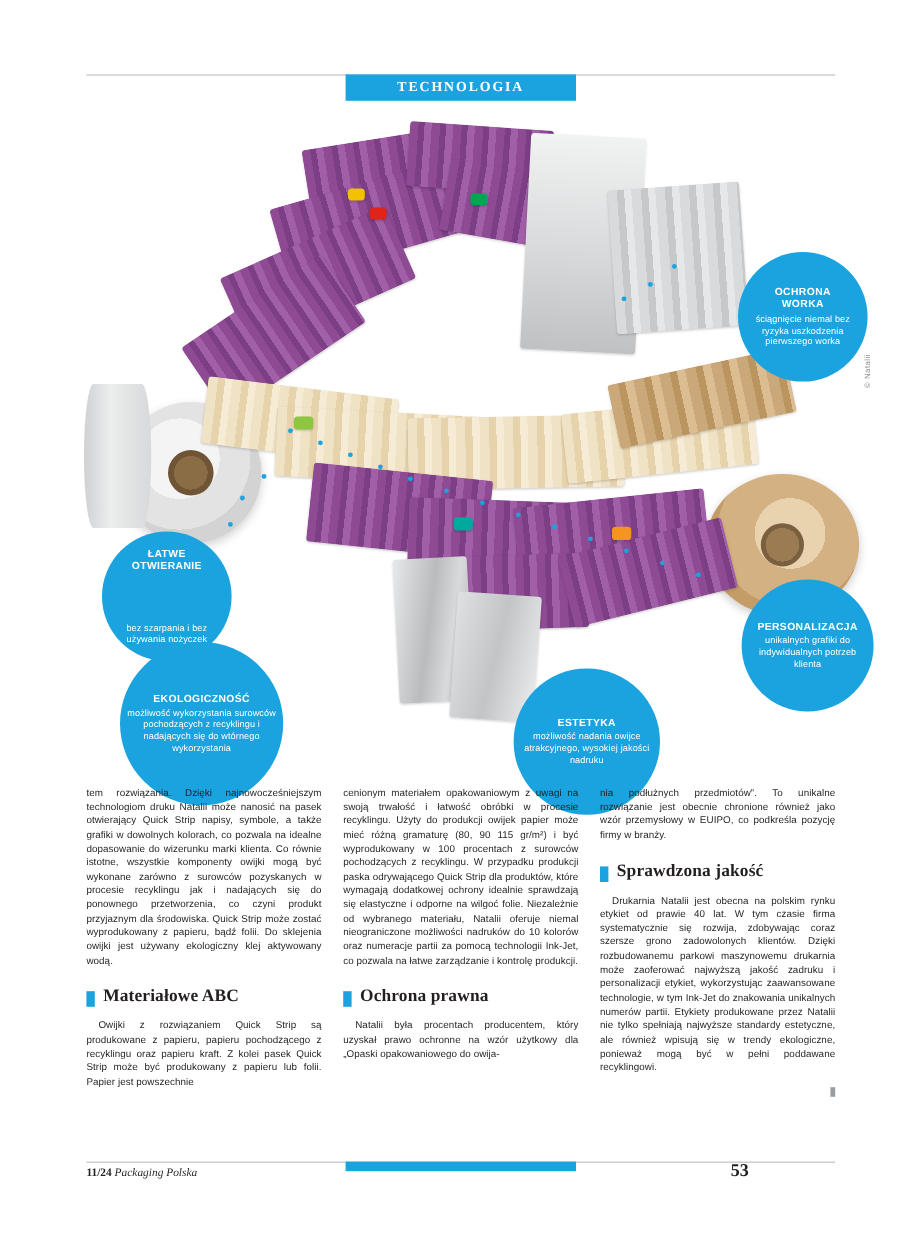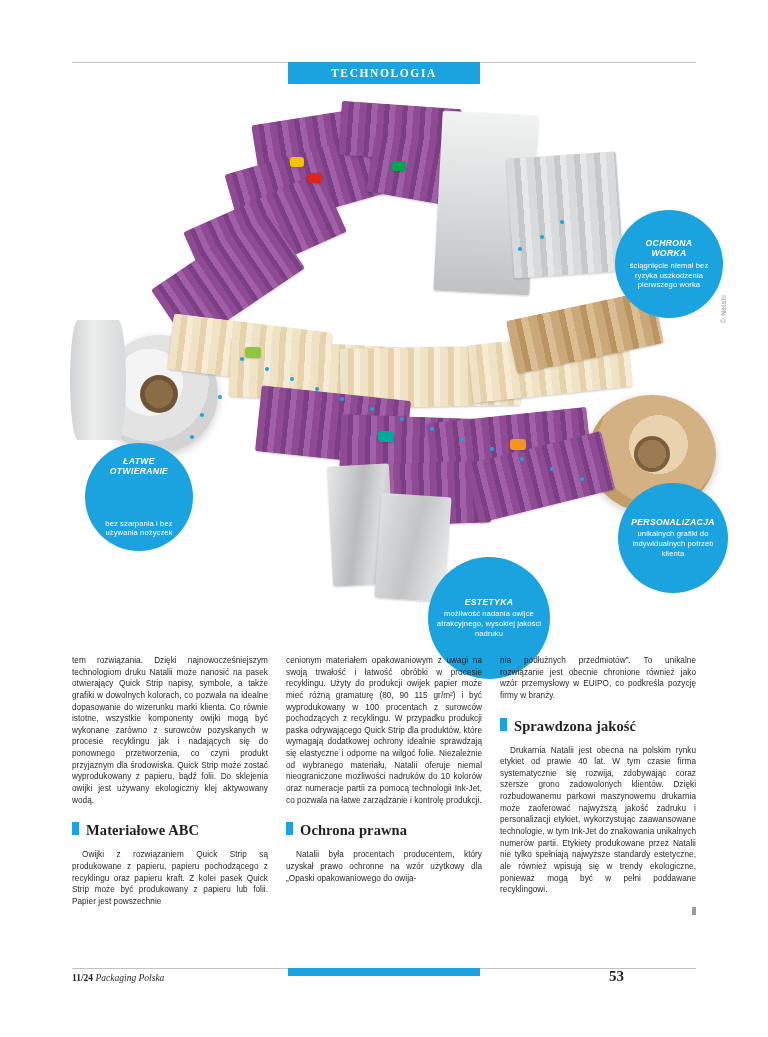--- a/index.html
+++ b/index.html
@@ -70,21 +70,21 @@
 
   
   .bubble {
     position:absolute; border-radius:50%;
     background:#1ba3e0; color:#fff;
     display:flex; flex-direction:column; align-items:center; justify-content:center;
     text-align:center; padding:6px;
   }
   .bubble .b-title {
     font-size:8.6px; font-weight:700; letter-spacing:.35px; line-height:1.22;
-    text-transform:uppercase; margin-bottom:2px;font-style:italic;
+    text-transform:uppercase; margin-bottom:2px;
   }
   .bubble .b-body {
     font-size:7.6px; line-height:1.3; letter-spacing:.1px;
   }
   .dot { position:absolute; width:4px; height:4px; border-radius:50%; background:#1ba3e0; }
 
   
   .cols {
     position:absolute; left:72px; top:645px; width:624px; height:300px;
     display:flex; gap:18px;
@@ -94,21 +94,21 @@
     margin:10px 0 0 0;
     font-size:8.2px;
     line-height:1.42;
     text-align:justify;
     letter-spacing:.05px;
   }
 
   h2.sec {
     font-family:"Liberation Serif", serif;
     font-size:14.5px; font-weight:700; color:#231f20;
-    margin:16px 0 7px 0; display:flex; align-items:flex-start; gap:7px;
+    margin:16px 0 7px 0; display:flex; align-items:flex-end; gap:7px;
     letter-spacing:.1px;
   }
   h2.sec .mark {
     display:inline-block; width:7px; height:13px; background:#1ba3e0; flex:0 0 auto;
   }
   .endmark {
     display:inline-block; width:4px; height:8px; background:#9a9da0;
     margin-left:4px; vertical-align:-1px;
   }
   .endmark-wrap { text-align:right; margin-top:4px; }
@@ -222,20 +222,24 @@
       <div class="b-title" style="white-space:pre-line;">ŁATWE
 OTWIERANIE</div>
       <div class="b-body">bez szarpania i bez używania nożyczek</div>
     </div>
 
     <div class="bubble" style="left:578px; top:388px; width:110px; height:110px;justify-content:center;">
       <div class="b-title">PERSONALIZACJA</div>
       <div class="b-body">unikalnych grafiki do indywidualnych potrzeb klienta</div>
     </div>
 
+    <div class="bubble" style="left:60px; top:440px; width:136px; height:136px;">
+      <div class="b-title">EKOLOGICZNOŚĆ</div>
+      <div class="b-body">możliwość wykorzystania surowców pochodzących z recyklingu i nadających się do wtórnego wykorzystania</div>
+    </div>
 
     <div class="bubble" style="left:388px; top:462px; width:122px; height:122px;">
       <div class="b-title">ESTETYKA</div>
       <div class="b-body">możliwość nadania owijce atrakcyjnego, wysokiej jakości nadruku</div>
     </div>
   </div>
 
   <div class="cols">
 
     <div class="col">

